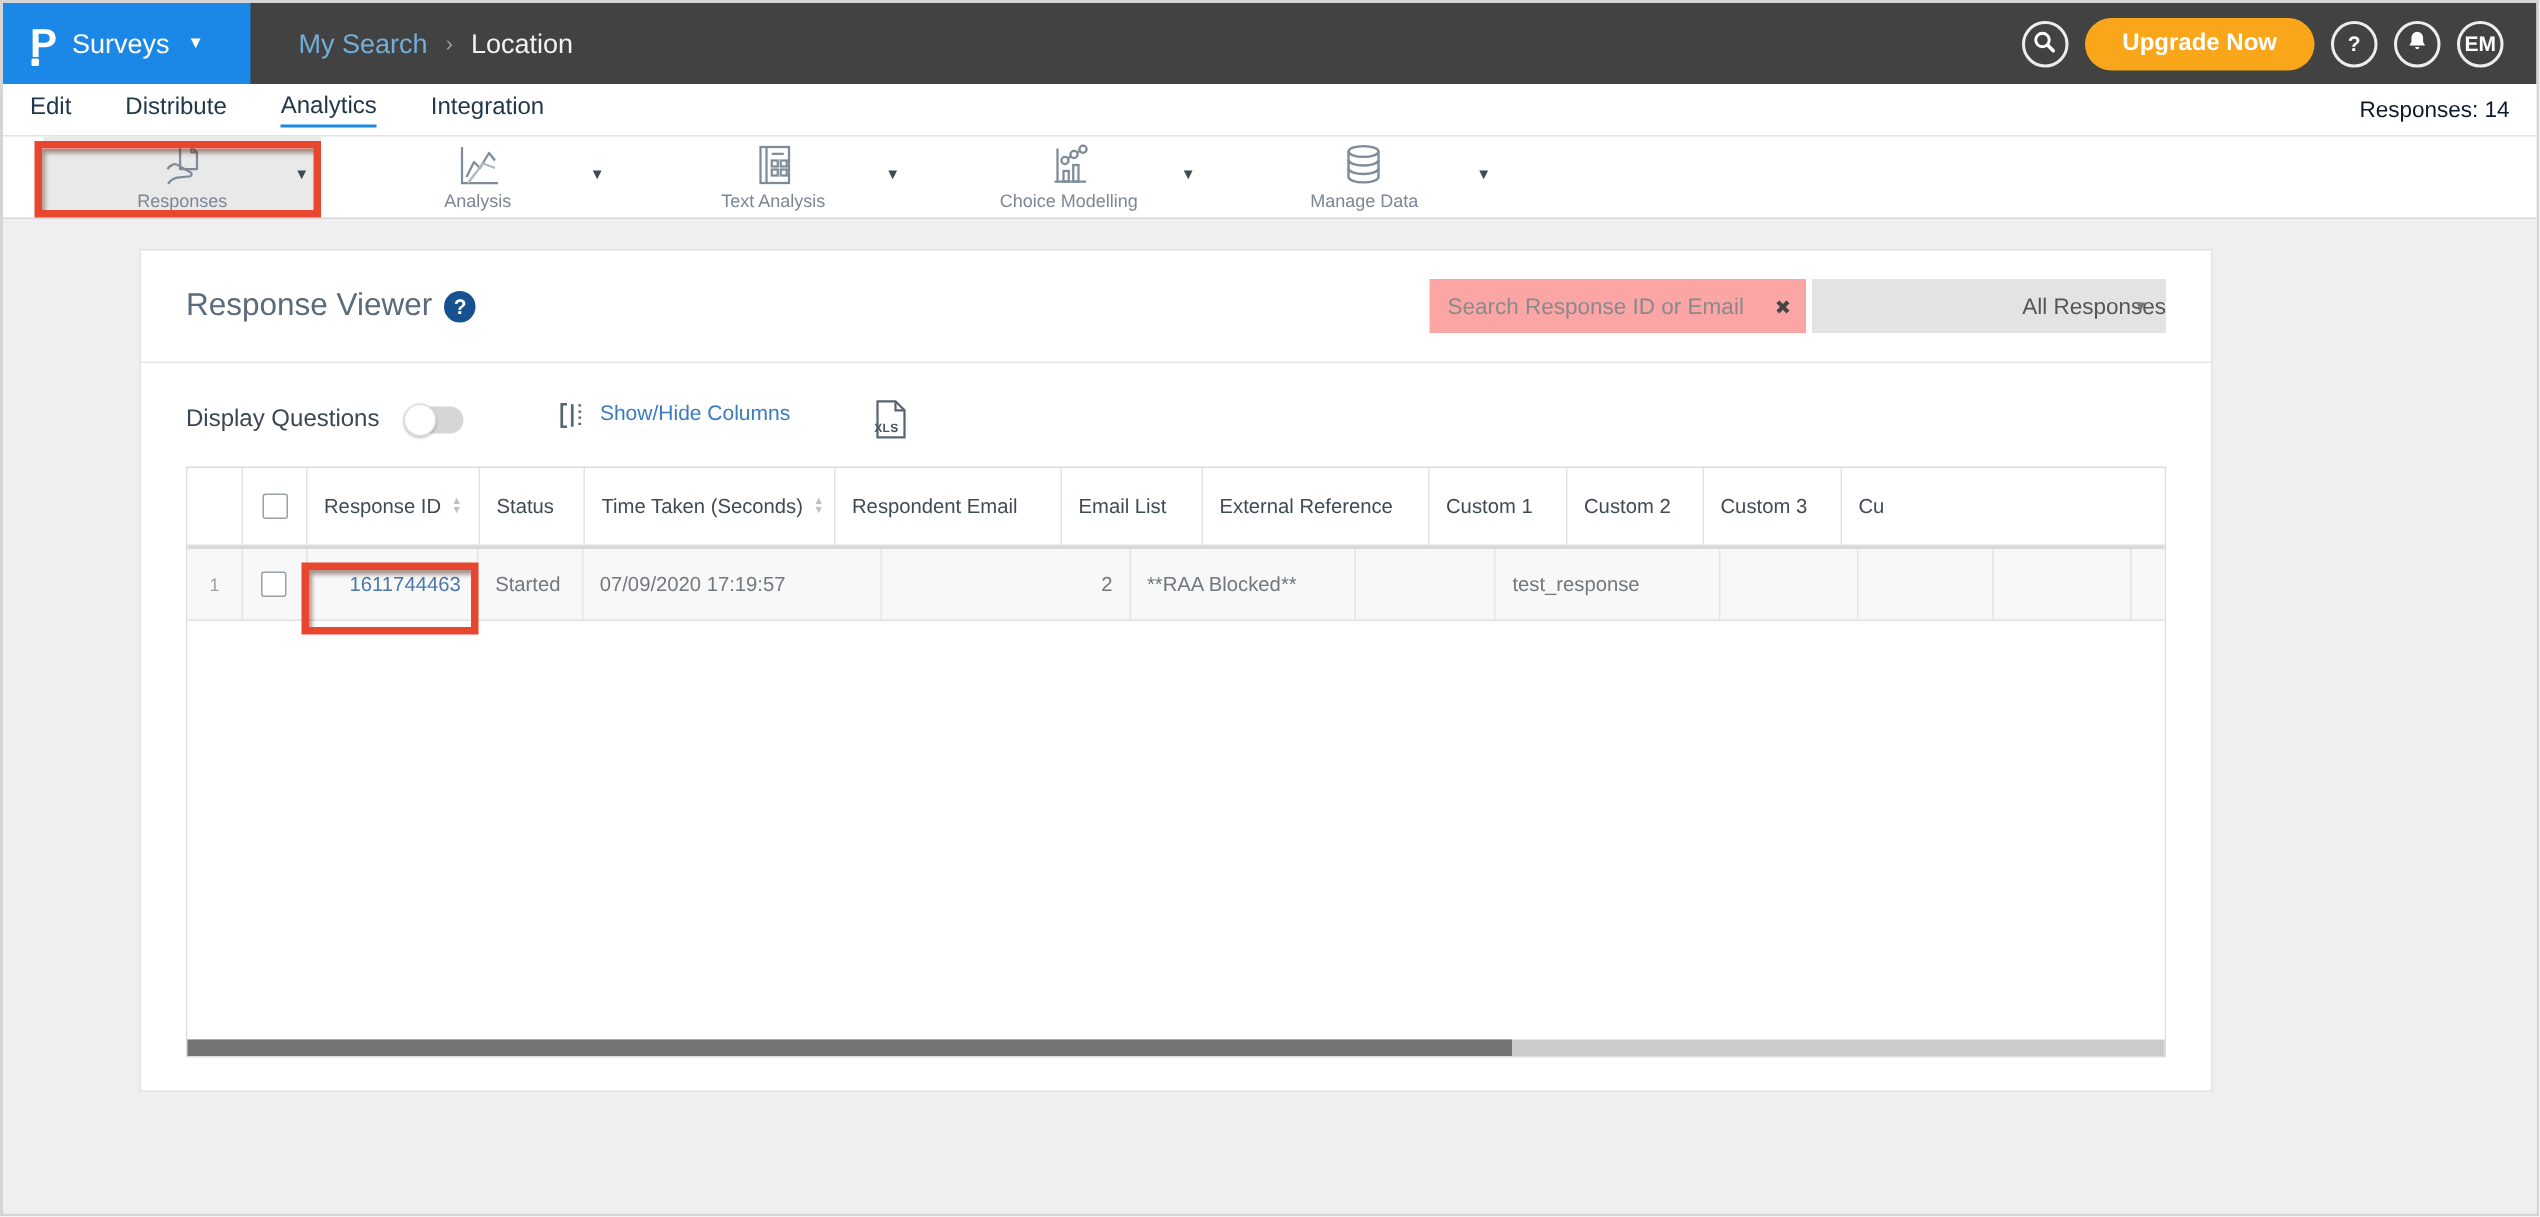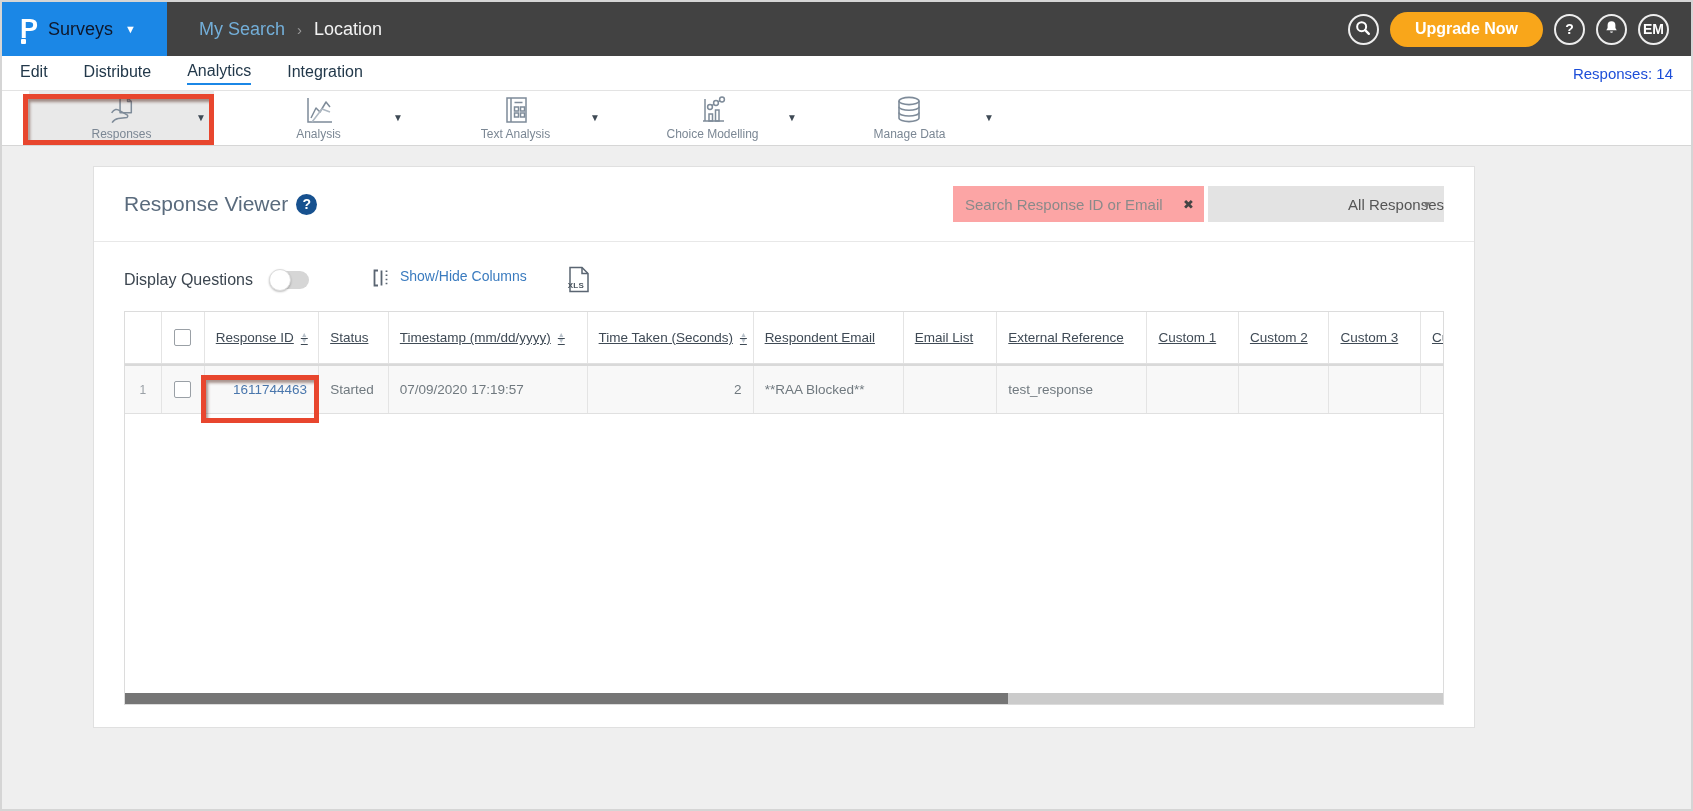--- a/index.html
+++ b/index.html
@@ -4,35 +4,35 @@
 <style>
   * { margin:0; padding:0; box-sizing:border-box; }
   html,body { width:1693px; height:811px; font-family:"Liberation Sans", sans-serif; background:#fff; }
   .page { position:relative; width:1693px; height:811px; border:2px solid #d5d5d5; background:#fff; overflow:hidden; }
 
   
   .topbar { height:54px; background:#424242; display:flex; align-items:center; }
   .logo-block { width:165px; height:54px; background:#1b87e6; display:flex; align-items:center; padding-left:18px; gap:10px; cursor:pointer; }
   .logo-p { position:relative; color:#fff; font-size:27px; font-weight:800; line-height:1; }
   .logo-p::after { content:""; position:absolute; left:1px; bottom:-1px; width:5px; height:5px; background:#fff; border-radius:1px; }
-  .logo-product { color:#0f172a; font-size:18px; font-weight:500; }
+  .logo-product { color:#ffffff; font-size:18px; font-weight:500; }
   .logo-caret { color:#fff; font-size:11px; margin-left:2px; }
   .breadcrumb { display:flex; align-items:center; gap:12px; margin-left:32px; font-size:18px; }
   .bc-parent { color:#73aed8; cursor:pointer; }
   .bc-sep { color:#9b9b9b; font-size:15px; }
   .bc-current { color:#f2f2f2; }
   .topbar-right { margin-left:auto; display:flex; align-items:center; gap:11px; padding-right:22px; }
   .circle-btn { width:31px; height:31px; border:2px solid #ededed; border-radius:50%; display:flex; align-items:center; justify-content:center; color:#fff; font-weight:700; font-size:14px; cursor:pointer; background:transparent; }
   .upgrade-btn { height:35px; border-radius:18px; background:#f9a61a; color:#fff; font-size:16px; font-weight:700; border:none; padding:0 25px; cursor:pointer; }
 
   
   .navbar { height:34px; background:#fff; display:flex; align-items:center; padding:0 18px; }
   .nav-tab { font-size:16px; font-weight:500; color:#22384a; margin-right:36px; cursor:pointer; padding-bottom:3px; }
   .nav-tab.active { border-bottom:2px solid #1b87e6; }
-  .responses-count { margin-left:auto; font-size:15px; color:#1d4ed8; }
+  .responses-count { margin-left:auto; font-size:15px; color:#0f172a; }
 
   
   .toolbar { height:56px; background:#fff; border-top:1px solid #e3e3e3; border-bottom:1px solid #d6d6d6; display:flex; align-items:stretch; padding-left:27px; }
   .tool-item { position:relative; width:185px; margin-right:12px; display:flex; align-items:center; justify-content:center; cursor:pointer; }
   .tool-item.active { background:#e9e9e9; }
   .tool-center { display:flex; flex-direction:column; align-items:center; gap:2px; }
   .tool-label { font-size:12px; color:#7b8794; }
   .tool-caret { position:absolute; right:8px; top:50%; transform:translateY(-58%); font-size:10px; color:#3f4a55; cursor:pointer; }
   .tool-icon svg { display:block; }
 
@@ -50,31 +50,31 @@
   .search-clear { position:absolute; right:10px; color:#444; font-size:13px; cursor:pointer; }
   .filter-dd { position:relative; width:236px; height:36px; background:#e3e3e3; display:flex; align-items:center; justify-content:flex-end; font-size:15px; color:#555; cursor:pointer; }
   .filter-caret { position:absolute; right:12px; font-size:10px; color:#777; }
 
   .controls { display:flex; align-items:center; padding:24px 30px 18px; }
   .dq-label { font-size:16px; color:#3c4650; font-weight:500; }
   .toggle { width:38px; height:18px; background:#d6d6d6; border-radius:9px; margin-left:18px; position:relative; cursor:pointer; }
   .toggle-knob { position:absolute; left:-2px; top:-2px; width:22px; height:22px; background:#fff; border:1px solid #dcdcdc; border-radius:50%; box-shadow:0 1px 2px rgba(0,0,0,0.25); }
   .shc { display:flex; align-items:flex-start; gap:9px; margin-left:62px; cursor:pointer; }
   .shc-label { font-size:14px; color:#3a7bbf; }
-  .xls-btn { position:relative; margin-left:40px; cursor:pointer; width:24px; height:27px; }
+  .xls-btn { position:relative; margin-left:55px; cursor:pointer; width:24px; height:27px; }
   .xls-text { position:absolute; left:1px; bottom:3px; font-size:8px; font-weight:700; color:#4a545e; letter-spacing:0.2px; }
 
   
   .table-outer { margin:0 30px; border:1px solid #dcdcdc; display:flex; flex-direction:column; height:394px; }
   .trow { display:flex; align-items:stretch; }
   .thead { height:52px; background:#fff; border-bottom:1px solid #e0e0e0; }
   .tbody-row { height:50px; background:#f8f8f8; border-top:2px solid #d9d9d9; border-bottom:1px solid #e0e0e0; }
   .tc { display:flex; align-items:center; padding:0 11px; border-right:1px solid #e4e4e4; overflow:hidden; white-space:nowrap; }
   .tc:last-child { border-right:none; }
-  .th { font-size:13.5px; color:#3f4a55; font-weight:500;text-decoration:underline; }
+  .th { font-size:13.5px; color:#3f4a55; font-weight:500; }
   .td { font-size:13.5px; color:#70797f; }
   .c0 { width:37px; justify-content:center; }
   .c1 { width:43px; justify-content:center; }
   .c2 { width:115px; }
   .c3 { width:70px; }
   .c4 { width:200px; }
   .c5 { width:167px; }
   .c6 { width:151px; }
   .c7 { width:94px; }
   .c8 { width:151px; }
@@ -284,24 +284,20 @@
           <div class="tc th c1">
               <span class="cbx"></span>
             </div>
           <div class="tc th c2">
               <span>Response ID</span>
               <span class="sort"></span>
             </div>
           <div class="tc th c3">
               <span>Status</span>
             </div>
-          <div class="tc th c4">
-              <span>Timestamp (mm/dd/yyyy)</span>
-              <span class="sort"></span>
-            </div>
           <div class="tc th c5">
               <span>Time Taken (Seconds)</span>
               <span class="sort"></span>
             </div>
           <div class="tc th c6">
               <span>Respondent Email</span>
             </div>
           <div class="tc th c7">
               <span>Email List</span>
             </div>

